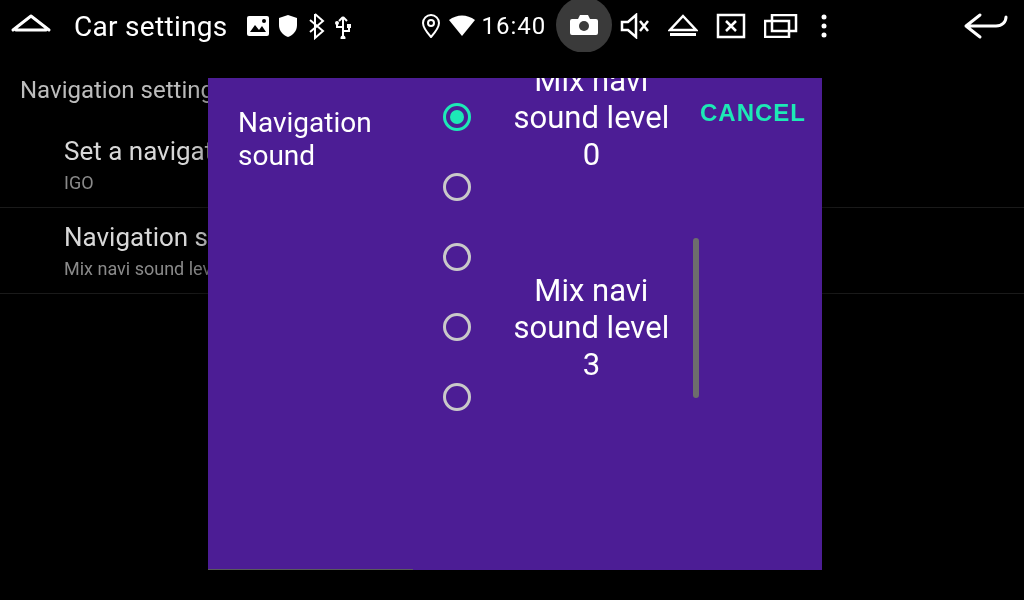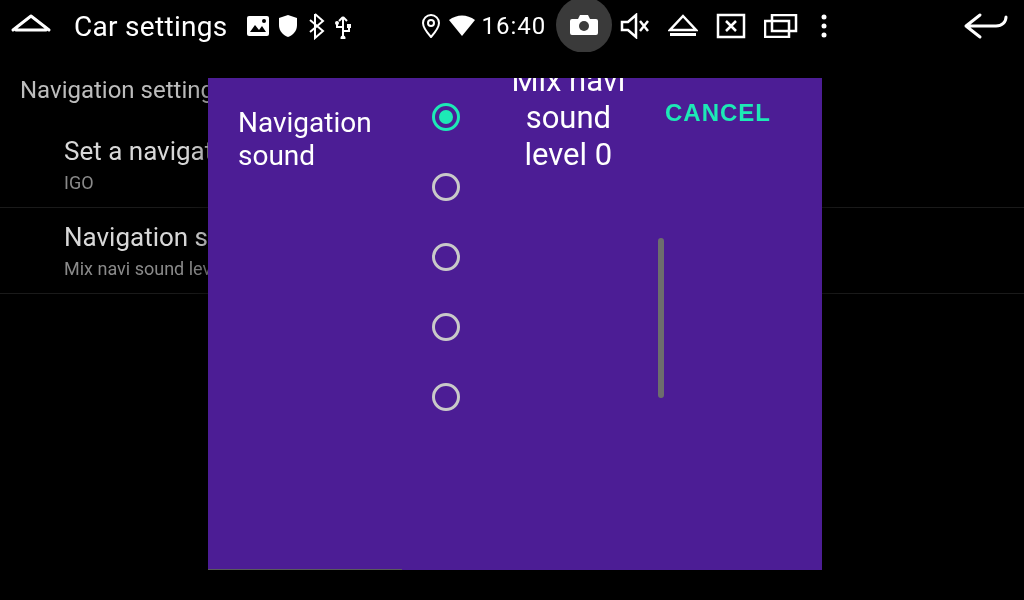--- a/index.html
+++ b/index.html
@@ -59,21 +59,21 @@
   .radio.checked { border-color:#1de9b6; }
   .radio.checked::after {
     content:""; position:absolute; inset:4px; border-radius:50%;
     background:#1de9b6;
   }
   .opt-label { font-size:31px; color:#fff;text-align:center; }
   .option.cut .opt-label { transform: translateY(8px); } 
 
   .dialog-actions {
     height:70px; display:flex; justify-content:flex-end; align-items:center;
-    padding-right:51px;
+    padding-right:16px;
   }
   .cancel-btn {
     font-size:24px; font-weight:600; letter-spacing:1px;
     color:#1de9b6; background:none; border:none; cursor:pointer;
   }
 
   
   .scroll-thumb {
     position:absolute; right:1px; top:160px; width:6px; height:160px;
     background:#6d6d6d; border-radius:3px;
@@ -207,20 +207,21 @@
       <span class="opt-label">Mix navi sound level 0</span>
     </div>
     <div class="option">
       <span class="radio"></span>
     </div>
     <div class="option">
       <span class="radio"></span>
     </div>
     <div class="option">
       <span class="radio"></span>
+      <span class="opt-label">Mix navi sound level 3</span>
     </div>
     <div class="option cut">
       <span class="radio"></span>
     </div>
 
     <div class="scroll-thumb"></div>
   </div>
 
   <div class="dialog-actions">
     <button class="cancel-btn">CANCEL</button>

